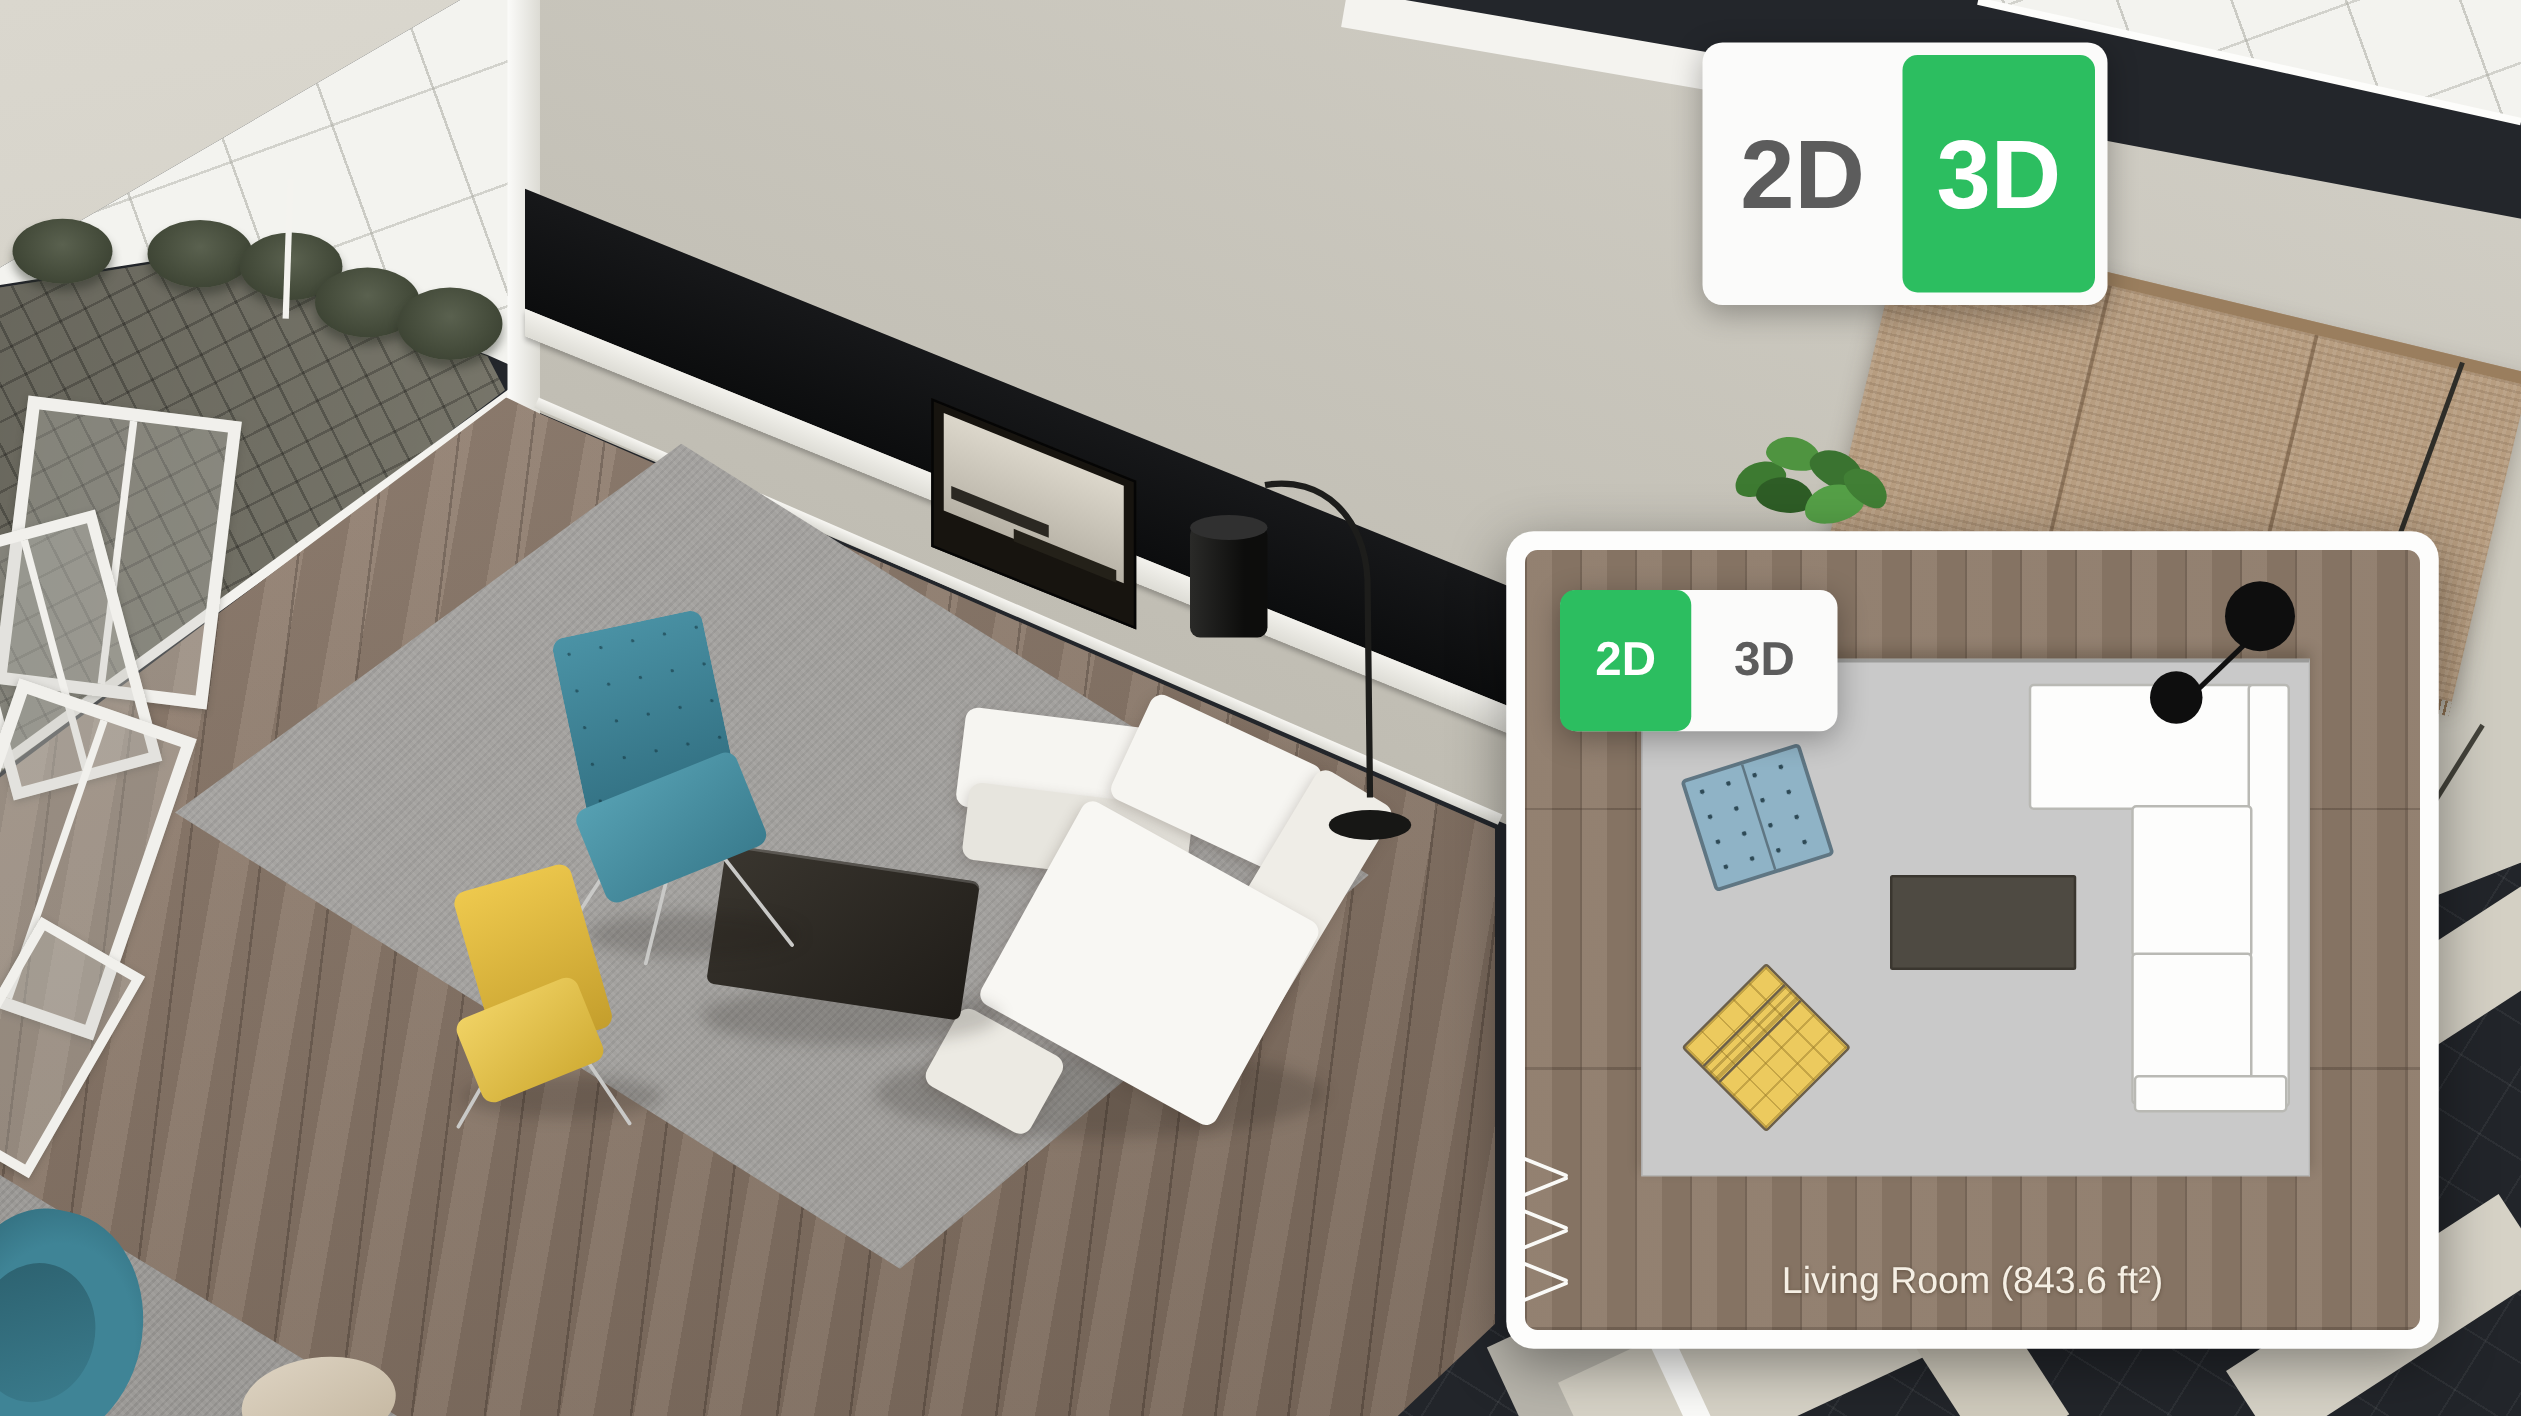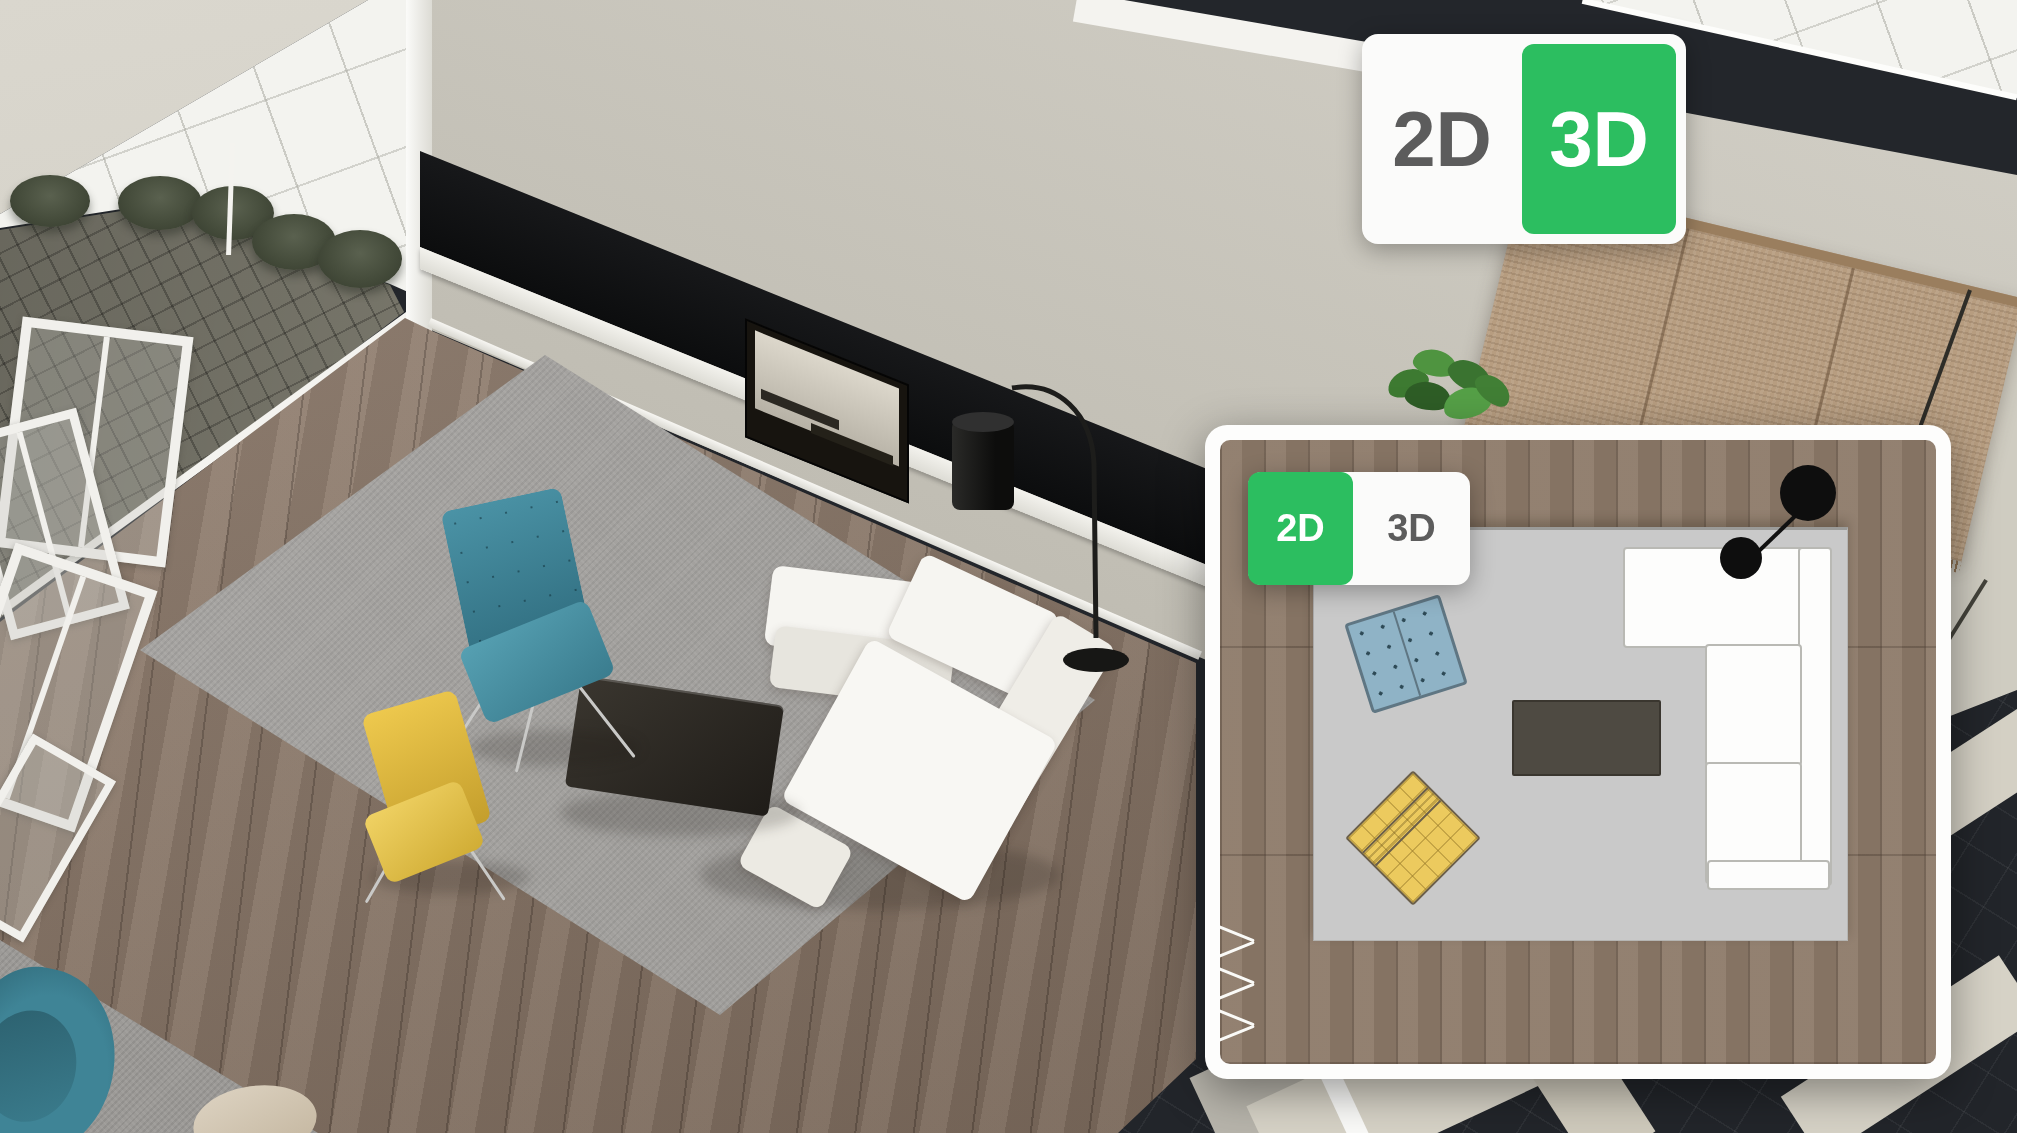--- a/index.html
+++ b/index.html
@@ -273,20 +273,21 @@
 
       <div>
         <div class="chev" style="left:-14px;top:480px;transform:rotate(22deg);transform-origin:left center;"></div>
         <div class="chev" style="left:-14px;top:520px;transform:rotate(-22deg);transform-origin:left center;"></div>
         <div class="chev" style="left:-14px;top:522px;transform:rotate(22deg);transform-origin:left center;"></div>
         <div class="chev" style="left:-14px;top:562px;transform:rotate(-22deg);transform-origin:left center;"></div>
         <div class="chev" style="left:-14px;top:564px;transform:rotate(22deg);transform-origin:left center;"></div>
         <div class="chev" style="left:-14px;top:604px;transform:rotate(-22deg);transform-origin:left center;"></div>
       </div>
 
+      <div class="mini-label">Living Room (843.6 ft²)</div>
     </div>
 
     <div class="abs toggle" style="left:43px;top:47px;width:222px;height:113px;border-radius:14px;">
       <div class="tg-green" style="left:0;top:0;width:105px;height:113px;font-size:38px;">
         <span>2D</span>
       </div>
       <div class="tg-label" style="left:105px;top:0;width:117px;height:113px;font-size:38px;">
         <span>3D</span>
       </div>
     </div>

